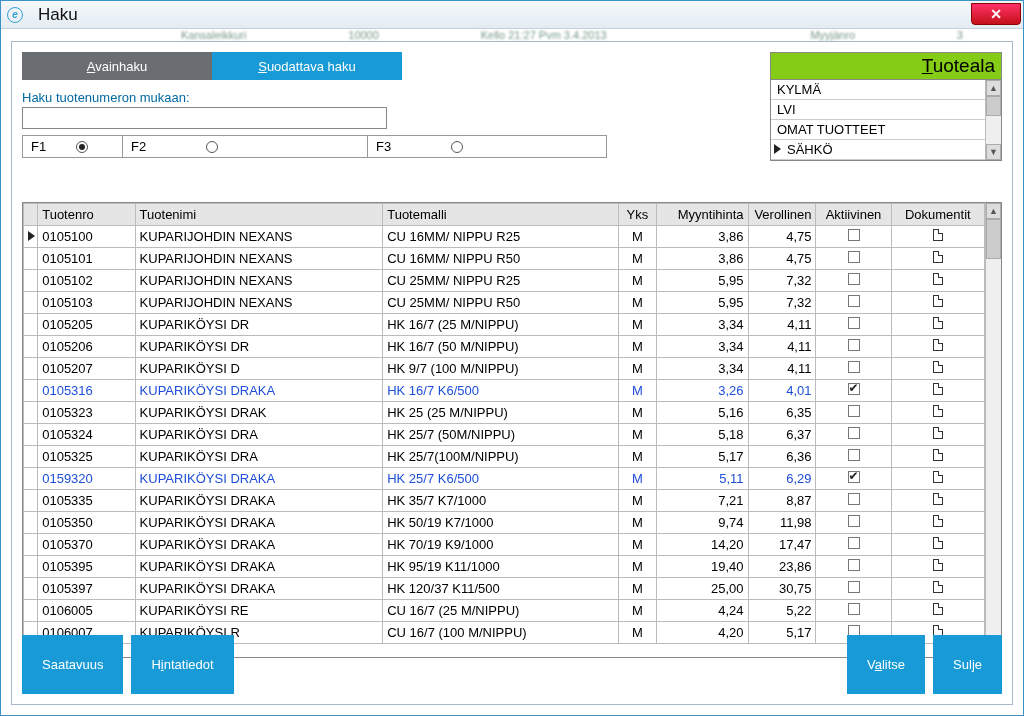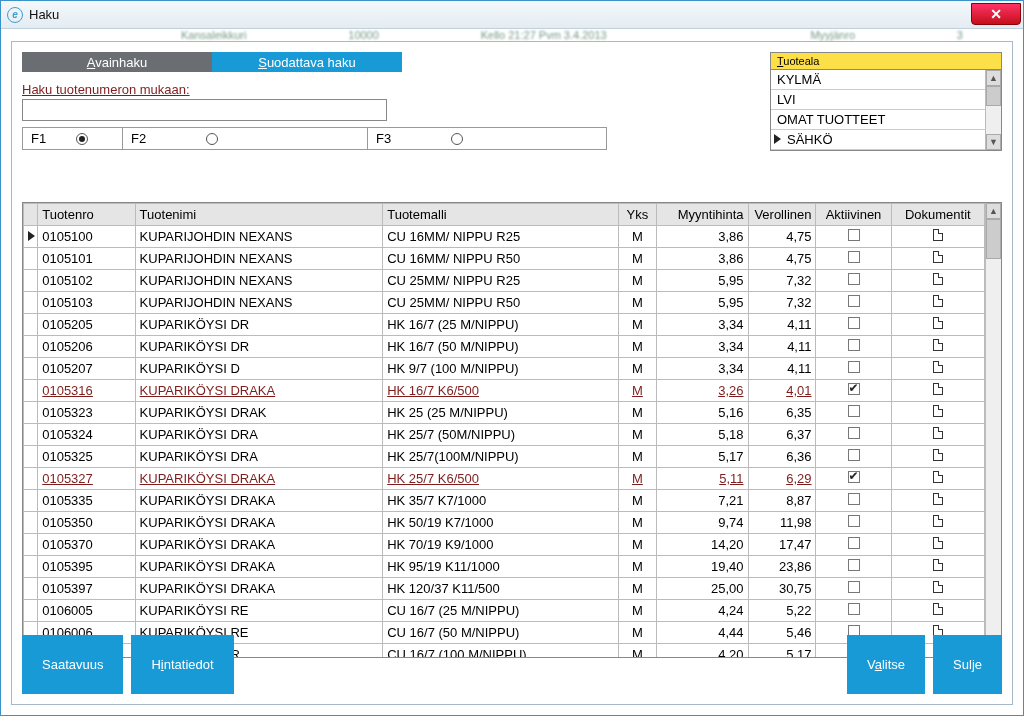--- a/index.html
+++ b/index.html
@@ -30,21 +30,21 @@
   position: relative;
 }
 .titlebar .app-icon {
   width: 16px; height: 16px;
   border-radius: 50%;
   border: 1.5px solid #3aa0d0;
   margin-right: 6px;
   display: flex; align-items: center; justify-content: center;
   font-size: 10px; color: #3aa0d0; font-style: italic; font-weight: bold;
 }
-.titlebar .title { font-size: 13px; color: #111; }
+.titlebar .title { font-size: 17px; color: #111; margin-left: 9px; }
 .close-btn {
   position: absolute; right: 2px; top: 2px;
   width: 50px; height: 22px;
   background: linear-gradient(#f36, #c41019);
   border: 1px solid #8a0008;
   border-radius: 0 0 4px 4px;
   color: #fff; display: flex; align-items: center; justify-content: center;
   font-weight: bold; font-size: 14px;
   cursor: pointer;
 }
@@ -61,50 +61,51 @@
   position: absolute;
   top: 40px; left: 10px; right: 10px; bottom: 10px;
   border: 1px solid #a8b8c8;
   background: #fff;
   padding: 10px;
 }
 .tabs {
   display: inline-flex;
 }
 .tab {
-  height: 20px;
+  height: 28px;
   padding: 0 30px;
   display: flex; align-items: center; justify-content: center;
   color: #fff; cursor: pointer;
   font-size: 13px;
   text-decoration: underline;
   text-decoration-color: transparent;
 }
 .tab .underline { text-decoration: underline; }
 .tab.dark { background: #6a6e72; width: 190px; }
 .tab.blue { background: #189ad6; width: 190px; }
-.search-label { margin-top: 10px; font-size: 13px; color: #7f1d1d; text-decoration: underline; }
+.search-label { margin-top: 10px; font-size: 13px; color: #0369a1; }
 .search-input {
   width: 365px; height: 22px;
   border: 1px solid #888;
   padding: 2px 4px;
   font-size: 13px;
   margin-top: 2px;
 }
 .category-panel {
   position: absolute;
   top: 10px; right: 10px;
   width: 232px;
   border: 1px solid #888;
 }
 .cat-header {
-  background: #fde047;
+  background: #84cc16;
   padding: 2px 6px;
   border-bottom: 1px solid #888;
-  font-size: 11px;
+  font-size: 19px;
+  text-align: right;
 }
 .cat-header .underline { text-decoration: underline; }
 .cat-list {
   position: relative;
   background: #fff;
 }
 .cat-item {
   padding: 2px 6px;
   font-size: 13px;
   cursor: pointer;
@@ -226,21 +227,21 @@
 .doc-icon {
   display: inline-block; width: 10px; height: 12px;
   border: 1px solid #333; background: #fff;
   position: relative;
 }
 .doc-icon::after {
   content: ""; position: absolute;
   top: -1px; right: -1px; width: 4px; height: 4px;
   background: #fff; border-left: 1px solid #333; border-bottom: 1px solid #333;
 }
-tr.green td { color: #7f1d1d; text-decoration: underline; }
+tr.green td { color: #1d4ed8; }
 .row-mark {
   width: 0; height: 0;
   border-top: 5px solid transparent;
   border-bottom: 5px solid transparent;
   border-left: 7px solid #222;
   display: inline-block;
 }
 .footer {
   position: absolute;
   bottom: 10px; left: 10px; right: 10px;
@@ -457,21 +458,21 @@
                 <td class="col-nimi">KUPARIKÖYSI DRA</td>
                 <td class="col-malli">HK 25/7(100M/NIPPU)</td>
                 <td class="col-yks">M</td>
                 <td class="col-mh">5,17</td>
                 <td class="col-ver">6,36</td>
                 <td class="col-akt"><span class="chk"></span></td>
                 <td class="col-dok"><span class="doc-icon"></span></td>
               </tr>
               <tr class="green">
                 <td class="col-mark"></td>
-                <td class="col-nro">0105327</td>
+                <td class="col-nro">0159320</td>
                 <td class="col-nimi">KUPARIKÖYSI DRAKA</td>
                 <td class="col-malli">HK 25/7 K6/500</td>
                 <td class="col-yks">M</td>
                 <td class="col-mh">5,11</td>
                 <td class="col-ver">6,29</td>
                 <td class="col-akt"><span class="chk checked"></span></td>
                 <td class="col-dok"><span class="doc-icon"></span></td>
               </tr>
               <tr class="">
                 <td class="col-mark"></td>
@@ -529,31 +530,20 @@
                 <td class="col-dok"><span class="doc-icon"></span></td>
               </tr>
               <tr class="">
                 <td class="col-mark"></td>
                 <td class="col-nro">0106005</td>
                 <td class="col-nimi">KUPARIKÖYSI RE</td>
                 <td class="col-malli">CU 16/7 (25 M/NIPPU)</td>
                 <td class="col-yks">M</td>
                 <td class="col-mh">4,24</td>
                 <td class="col-ver">5,22</td>
-                <td class="col-akt"><span class="chk"></span></td>
-                <td class="col-dok"><span class="doc-icon"></span></td>
-              </tr>
-              <tr class="">
-                <td class="col-mark"></td>
-                <td class="col-nro">0106006</td>
-                <td class="col-nimi">KUPARIKÖYSI RE</td>
-                <td class="col-malli">CU 16/7 (50 M/NIPPU)</td>
-                <td class="col-yks">M</td>
-                <td class="col-mh">4,44</td>
-                <td class="col-ver">5,46</td>
                 <td class="col-akt"><span class="chk"></span></td>
                 <td class="col-dok"><span class="doc-icon"></span></td>
               </tr>
               <tr class="">
                 <td class="col-mark"></td>
                 <td class="col-nro">0106007</td>
                 <td class="col-nimi">KUPARIKÖYSI R</td>
                 <td class="col-malli">CU 16/7 (100 M/NIPPU)</td>
                 <td class="col-yks">M</td>
                 <td class="col-mh">4,20</td>

